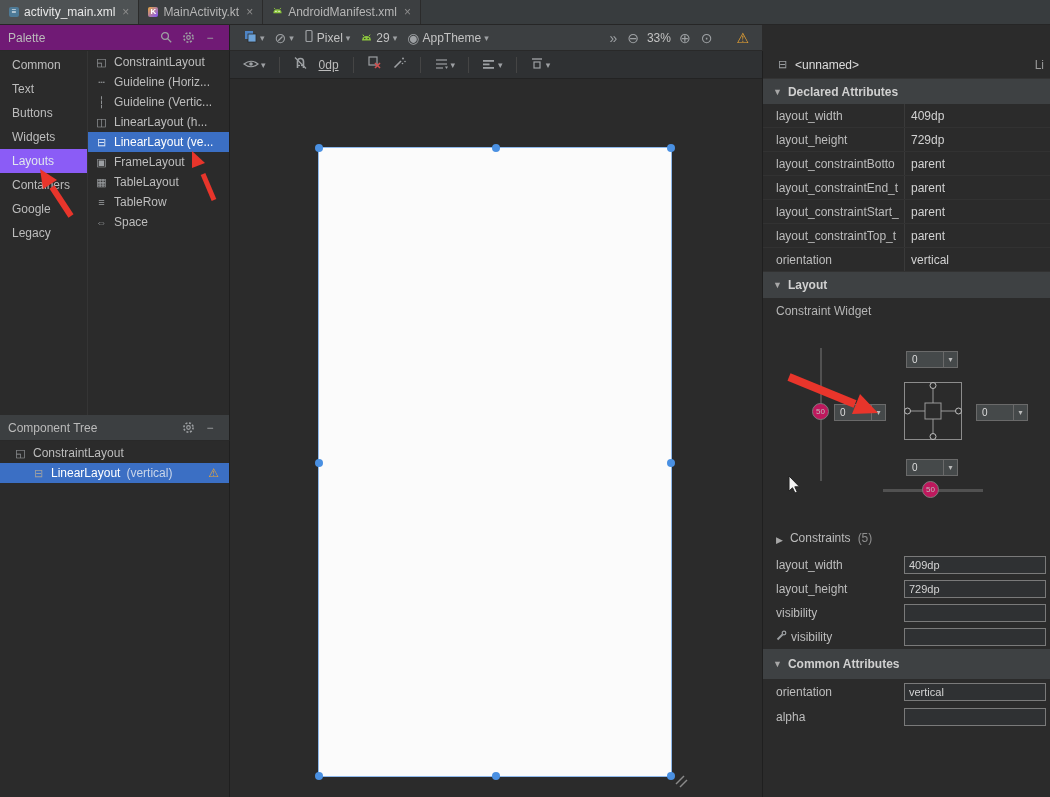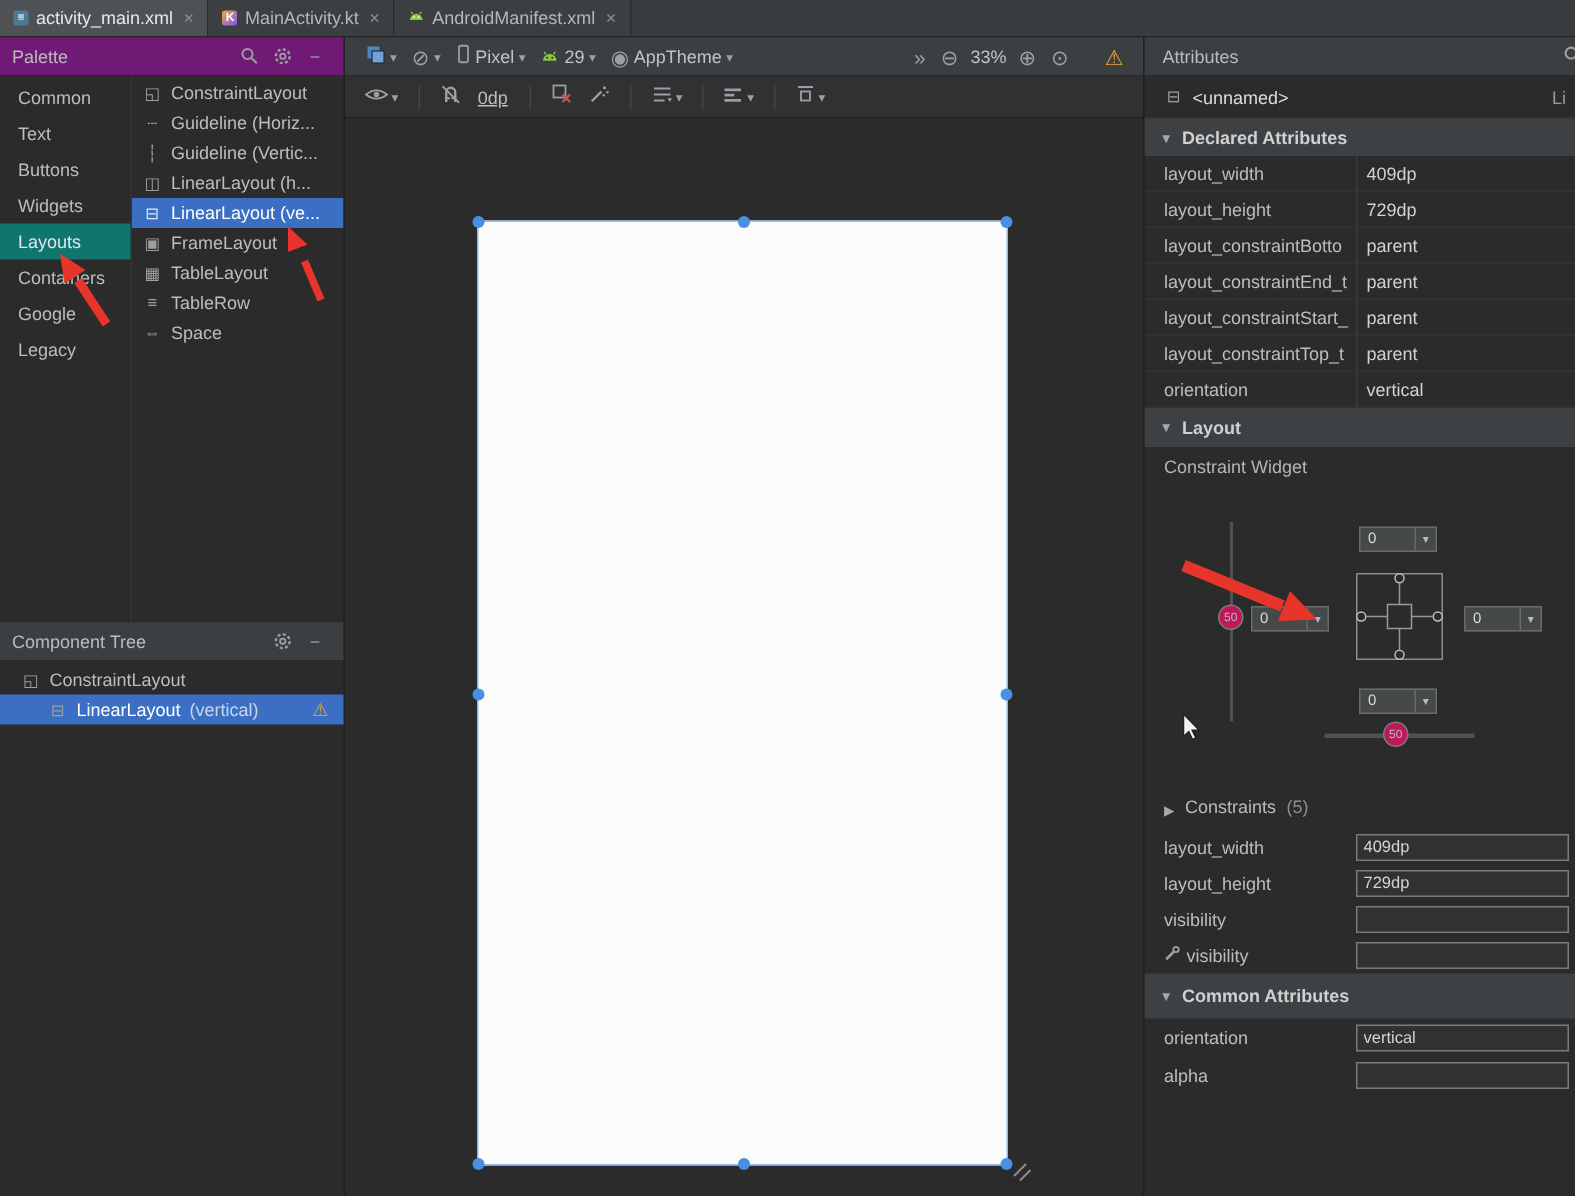--- a/index.html
+++ b/index.html
@@ -28,21 +28,21 @@
   .warn { color:#f0a732; font-size:14px; }
   .zoomtxt { font-size:12px; color:#c3c3c3; padding:0 3px; }
 
   .attr-header { position:absolute; left:762px; top:25px; width:288px; height:26px; background:#3c3f41; border-bottom:1px solid #292929; border-left:1px solid #1f1f1f; display:flex; align-items:center; padding:0 12px; font-size:12px; overflow:hidden; position:absolute; }
   .attr-header .searchwrap { position:absolute; right:-6px; top:5px; }
 
   
   .palette-body { position:absolute; left:0; top:51px; width:230px; height:384px; background:#2b2b2b; border-right:1px solid #1f1f1f; border-bottom:1px solid #1f1f1f; display:flex; }
   .pal-cats { width:88px; border-right:1px solid #353535; padding-top:2px; }
   .pal-cat { height:24px; line-height:24px; padding-left:12px; font-size:12px; color:#bdbdbd; white-space:nowrap; overflow:hidden; }
-  .pal-cat.selected { background:#0f766e; color:#dfe6ee; }
+  .pal-cat.selected { background:#8b5cf6; color:#dfe6ee; }
   .pal-comps { flex:1; padding-top:1px; overflow:hidden; }
   .pal-comp { height:20px; display:flex; align-items:center; gap:6px; padding-left:7px; font-size:12px; color:#bdbdbd; white-space:nowrap; overflow:hidden; }
   .pal-comp.selected { background:#3b6fc4; color:#ffffff; }
   .cicon { width:13px; text-align:center; font-size:11px; color:#9da0a3; flex:0 0 13px; }
   .pal-comp.selected .cicon { color:#dce6f5; }
 
   
   .ctree-header { position:absolute; left:0; top:415px; width:230px; height:26px; background:#3c3f41; border-bottom:1px solid #292929; border-right:1px solid #1f1f1f; display:flex; align-items:center; padding:0 8px; font-size:12px; }
   .ctree-body { position:absolute; left:0; top:441px; width:230px; height:356px; background:#2b2b2b; border-right:1px solid #1f1f1f; padding-top:2px; }
   .trow { height:20px; display:flex; align-items:center; gap:6px; font-size:12px; color:#bdbdbd; }
@@ -191,27 +191,20 @@
         <span class="glyph">⊕</span>
       </span>
     <span class="tbtn">
         <span class="glyph">⊙</span>
       </span>
     <span class="tbtn" style="margin-left:14px">
         <span class="warn">⚠</span>
       </span>
   </div>
 
-  <div class="attr-header">
-    <span>Attributes</span>
-    <span class="searchwrap"><svg width="14" height="14" viewBox="0 0 13 13">
-          <circle cx="5" cy="5" r="3.4" fill="none" stroke="#9da0a3" stroke-width="1.3"></circle>
-          <line x1="7.6" y1="7.6" x2="11.2" y2="11.2" stroke="#9da0a3" stroke-width="1.3"></line>
-        </svg></span>
-  </div>
 
   <div class="palette-body">
     <div class="pal-cats">
       <div class="pal-cat">Common</div>
       <div class="pal-cat">Text</div>
       <div class="pal-cat">Buttons</div>
       <div class="pal-cat">Widgets</div>
       <div class="pal-cat selected">Layouts</div>
       <div class="pal-cat">Containers</div>
       <div class="pal-cat">Google</div>

